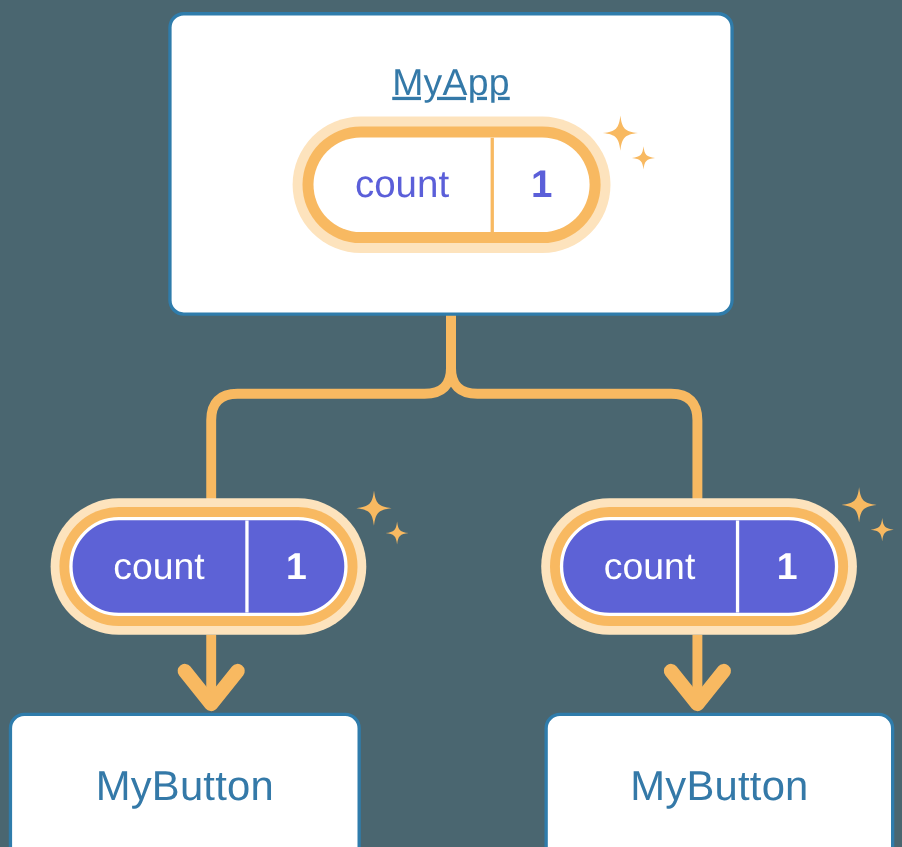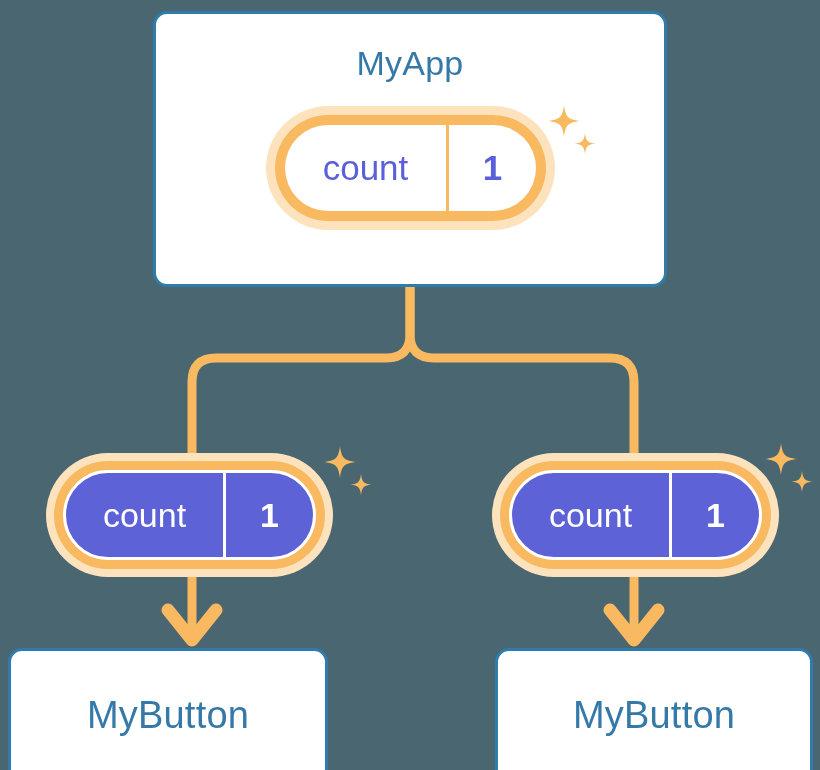--- a/index.html
+++ b/index.html
@@ -48,21 +48,22 @@
     white-space: nowrap;
   }
 
   #box-myapp {
     left: 153px;
     top: 11px;
     width: 514px;
     height: 276px;
   }
   #box-myapp .comp-title {
-    margin-top: 30px;
+    margin-top: 42px;
+    text-decoration: underline;
   }
 
   .box-mybutton {
     height: 140px;
     display: flex;
     align-items: center;
     justify-content: center;
   }
   #box-mybutton-left {
     left: 8px;

